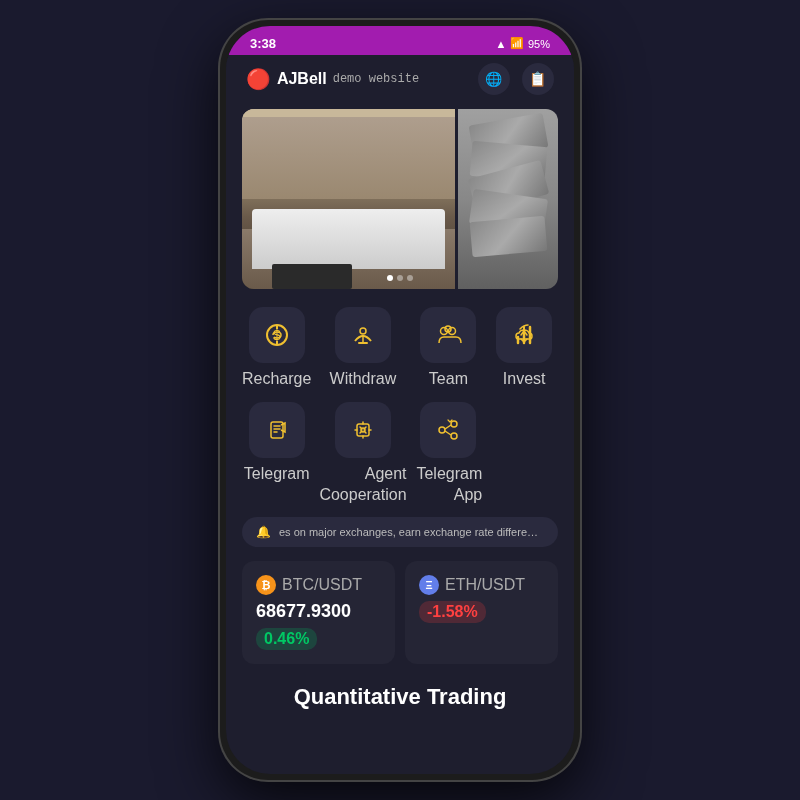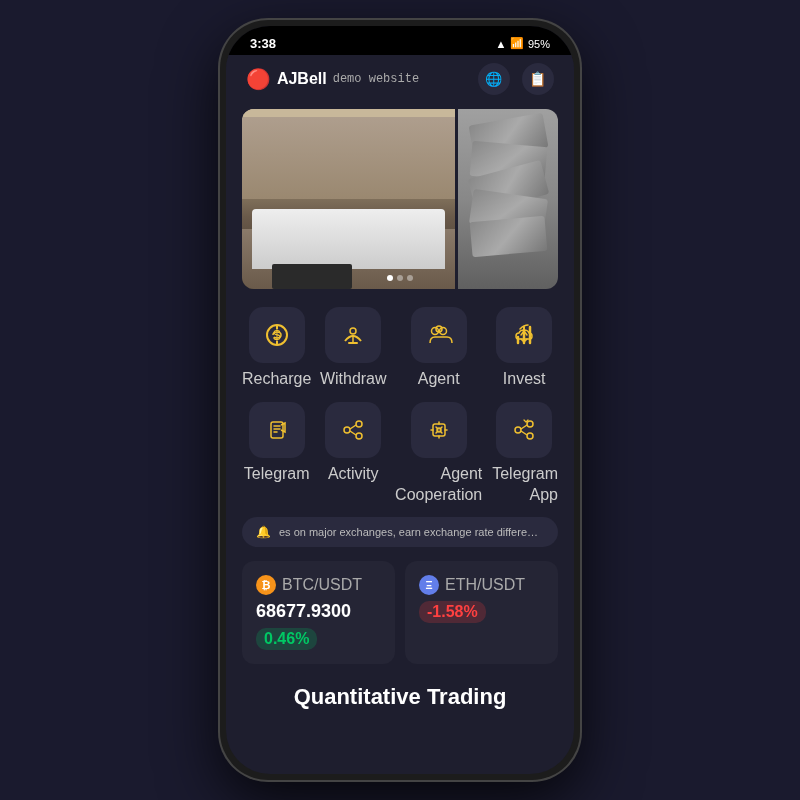--- a/index.html
+++ b/index.html
@@ -33,21 +33,21 @@
       display: flex;
       flex-direction: column;
     }
 
     
     .status-bar {
       display: flex;
       justify-content: space-between;
       align-items: center;
       padding: 10px 24px 4px;
-      background: #000000;
+      background: #a21caf;
       flex-shrink: 0;
     }
     .status-time {
       font-size: 13px;
       font-weight: 600;
       color: #fff;
     }
     .status-icons {
       display: flex;
       align-items: center;
@@ -422,21 +422,21 @@
 
         <div class="action-item">
           <div class="action-icon-wrap">
             <svg width="28" height="28" viewBox="0 0 28 28" fill="none">
               <circle cx="10" cy="10" r="3.5" stroke="#f0c030" stroke-width="1.5" fill="none"></circle>
               <circle cx="18" cy="10" r="3.5" stroke="#f0c030" stroke-width="1.5" fill="none"></circle>
               <circle cx="14" cy="8" r="3" stroke="#f0c030" stroke-width="1.5" fill="none"></circle>
               <path d="M5 22 Q5 16 10 16 Q14 16 14 16 Q18 16 22 16 Q27 16 27 22" stroke="#f0c030" stroke-width="1.5" fill="none"></path>
             </svg>
           </div>
-          <span class="action-label">Agent</span>
+          <span class="action-label">Team</span>
         </div>
 
         <div class="action-item">
           <div class="action-icon-wrap">
             <svg width="28" height="28" viewBox="0 0 28 28" fill="none">
               <path d="M14 22 L14 10 M8 22 L8 16 M20 22 L20 6" stroke="#f0c030" stroke-width="2.5" stroke-linecap="round"></path>
               <path d="M10 8 C10 8 14 4 18 4" stroke="#f0c030" stroke-width="1.5" stroke-linecap="round"></path>
               <path d="M14 6 L14 14" stroke="#f0c030" stroke-width="2" stroke-linecap="round"></path>
               <path d="M11 14 L14 10 L17 14" stroke="#f0c030" stroke-width="1.5" stroke-linecap="round" stroke-linejoin="round"></path>
 
@@ -451,31 +451,20 @@
           <div class="action-icon-wrap">
             <svg width="28" height="28" viewBox="0 0 28 28" fill="none">
               <rect x="8" y="6" width="12" height="16" rx="2" stroke="#f0c030" stroke-width="1.5" fill="none"></rect>
               <path d="M11 10 L17 10 M11 13 L17 13 M11 16 L14 16" stroke="#f0c030" stroke-width="1.5" stroke-linecap="round"></path>
               <path d="M18 9 L22 7 L22 16 L18 14" stroke="#f0c030" stroke-width="1.5" fill="none"></path>
             </svg>
           </div>
           <span class="action-label">Telegram</span>
         </div>
 
-        <div class="action-item">
-          <div class="action-icon-wrap">
-            <svg width="28" height="28" viewBox="0 0 28 28" fill="none">
-              <circle cx="8" cy="14" r="3" stroke="#f0c030" stroke-width="1.5" fill="none"></circle>
-              <circle cx="20" cy="8" r="3" stroke="#f0c030" stroke-width="1.5" fill="none"></circle>
-              <circle cx="20" cy="20" r="3" stroke="#f0c030" stroke-width="1.5" fill="none"></circle>
-              <path d="M11 13 L17 9 M11 15 L17 19" stroke="#f0c030" stroke-width="1.5"></path>
-            </svg>
-          </div>
-          <span class="action-label">Activity</span>
-        </div>
 
         <div class="action-item">
           <div class="action-icon-wrap">
             <svg width="28" height="28" viewBox="0 0 28 28" fill="none">
               <rect x="8" y="8" width="12" height="12" rx="2" stroke="#f0c030" stroke-width="1.5" fill="none"></rect>
               <path d="M14 8 L14 6 M14 20 L14 22 M8 14 L6 14 M20 14 L22 14" stroke="#f0c030" stroke-width="1.5" stroke-linecap="round"></path>
               <circle cx="14" cy="14" r="2" stroke="#f0c030" stroke-width="1.5" fill="none"></circle>
               <path d="M11 11 L13 13 M17 11 L15 13 M11 17 L13 15 M17 17 L15 15" stroke="#f0c030" stroke-width="1.5" stroke-linecap="round"></path>
             </svg>
           </div>

